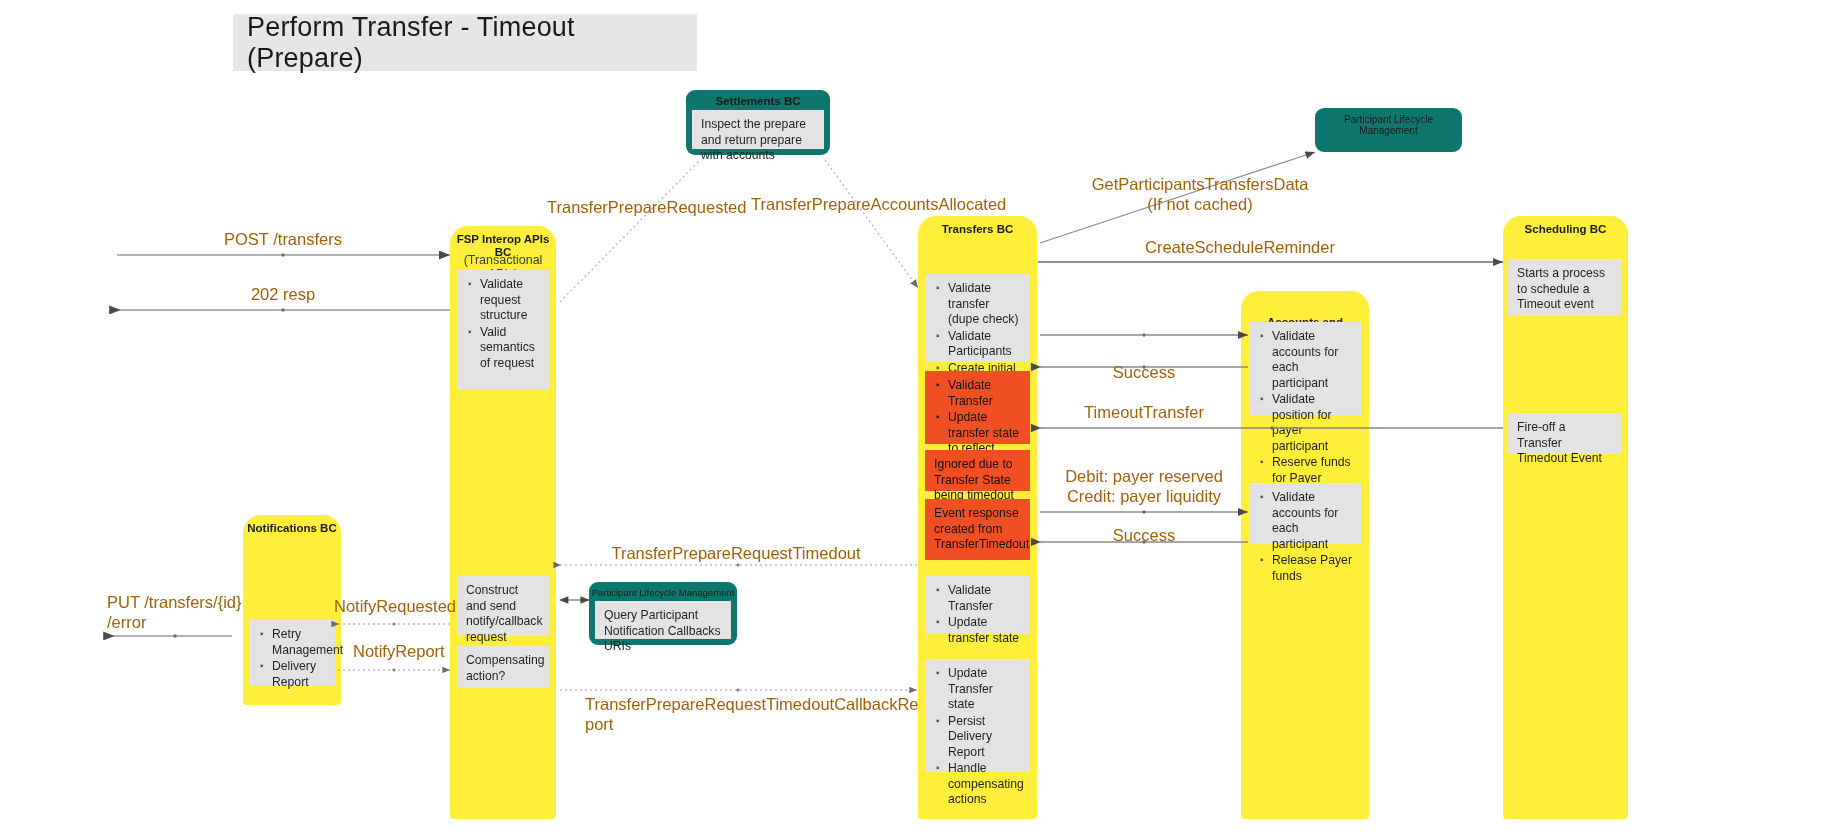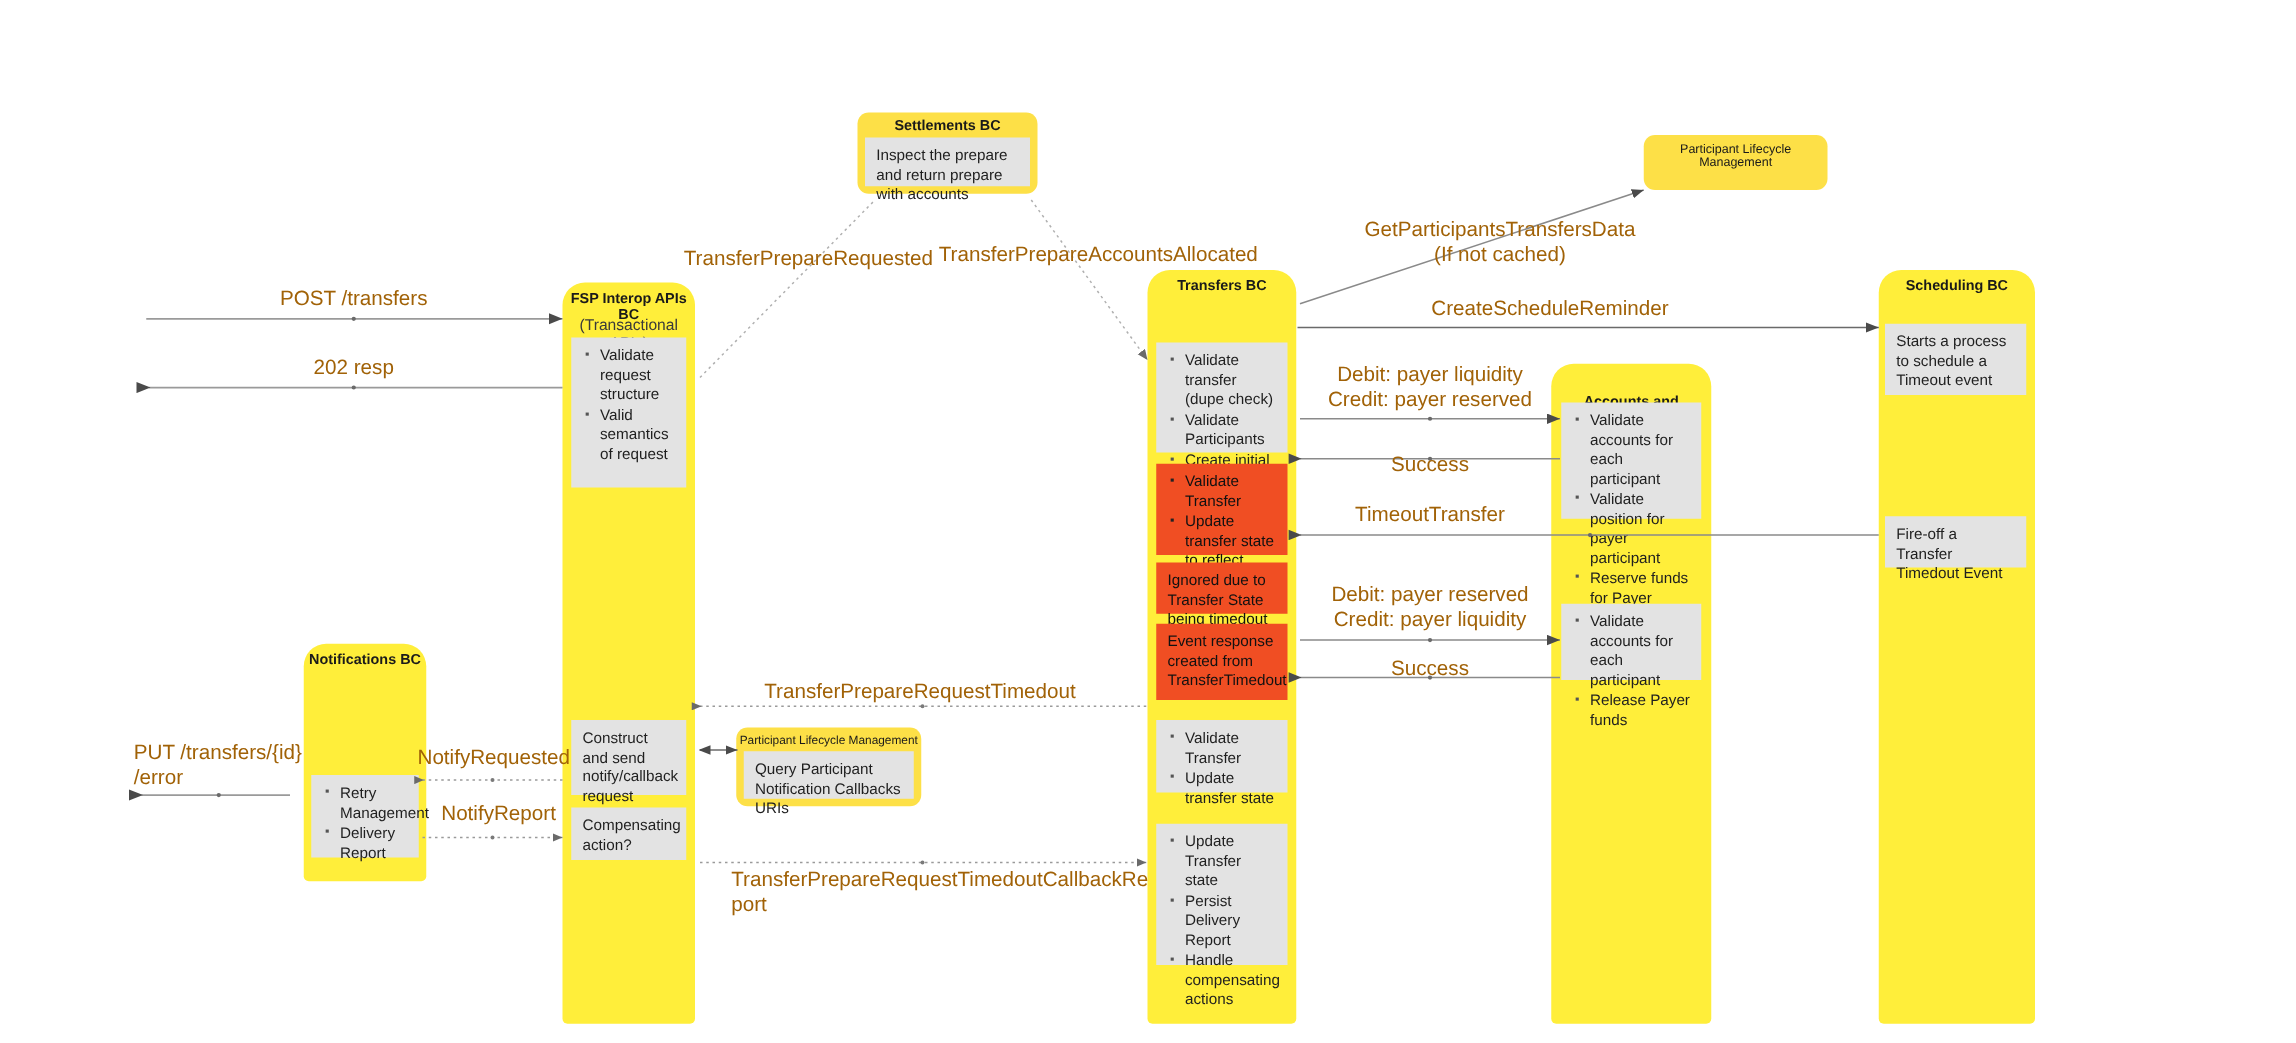--- a/index.html
+++ b/index.html
@@ -114,21 +114,21 @@
     top: -1px;
     font-size: 10px;
     color: #555;
   }
   .box.red ul li:before { color: #222; }
   .box p { margin: 0; }
 
   
   .node {
     position: absolute;
-    background: #fde047;
+    background: #0f766e;
     border-radius: 9px;
     box-sizing: border-box;
     z-index: 3;
   }
   .node-title {
     position: absolute;
     top: 5px; left: 0;
     width: 100%;
     text-align: center;
     font-size: 10.5px;
@@ -214,20 +214,21 @@
 
     <line x1="338" y1="670" x2="450" y2="670" stroke="#9a9a9a" stroke-width="1.1" stroke-dasharray="2,3" marker-end="url(#ahd)"></line>
     <circle cx="394" cy="670" r="1.6" fill="#7a7a7a"></circle>
 
     <line x1="560" y1="600" x2="590" y2="600" stroke="#6a6a6a" stroke-width="1.2" marker-end="url(#ah)" marker-start="url(#ahl)"></line>
 
     <line x1="560" y1="690" x2="917" y2="690" stroke="#9a9a9a" stroke-width="1.1" stroke-dasharray="2,3" marker-end="url(#ahd)"></line>
     <circle cx="738" cy="690" r="1.6" fill="#7a7a7a"></circle>
   </svg>
 
+  <div class="title-banner" style="left:233px; top:14px; width:464px; height:57px;">Perform Transfer - Timeout (Prepare)</div>
 
 
   <div class="lane lane-yellow" style="left:243px; top:515px; width:98px; height:190px;">
     <div class="lane-title">Notifications BC</div>
     <div class="box" style="left:6px; top:105px; width:86px; height:66px;">
       <ul>
         <li>Retry Management</li>
         <li>Delivery Report</li>
       </ul>
     </div>
@@ -336,22 +337,20 @@
   <div class="elabel" style="left:107px; top:592px; width:160px;">PUT /transfers/{id}
 /error</div>
 
   <div class="elabel" style="left:547px; top:197px;">TransferPrepareRequested</div>
   <div class="elabel" style="left:740px; top:194px;margin-left:11px;">TransferPrepareAccountsAllocated</div>
 
   <div class="elabel c" style="left:1020px; top:174px; width:360px;">GetParticipantsTransfersData
 (If not cached)</div>
   <div class="elabel c" style="left:1060px; top:237px; width:360px;">CreateScheduleReminder</div>
 
-  <div class="elabel c" style="left:1044px; top:290px; width:200px;">Debit: payer liquidity
-Credit: payer reserved</div>
   <div class="elabel c" style="left:1044px; top:362px; width:200px;">Success</div>
   <div class="elabel c" style="left:1044px; top:402px; width:200px;">TimeoutTransfer</div>
   <div class="elabel c" style="left:1044px; top:466px; width:200px;">Debit: payer reserved
 Credit: payer liquidity</div>
   <div class="elabel c" style="left:1044px; top:525px; width:200px;">Success</div>
 
   <div class="elabel c" style="left:576px; top:543px; width:320px;">TransferPrepareRequestTimedout</div>
 
   <div class="elabel" style="left:334px; top:596px;">NotifyRequested</div>
   <div class="elabel" style="left:353px; top:641px;">NotifyReport</div>

